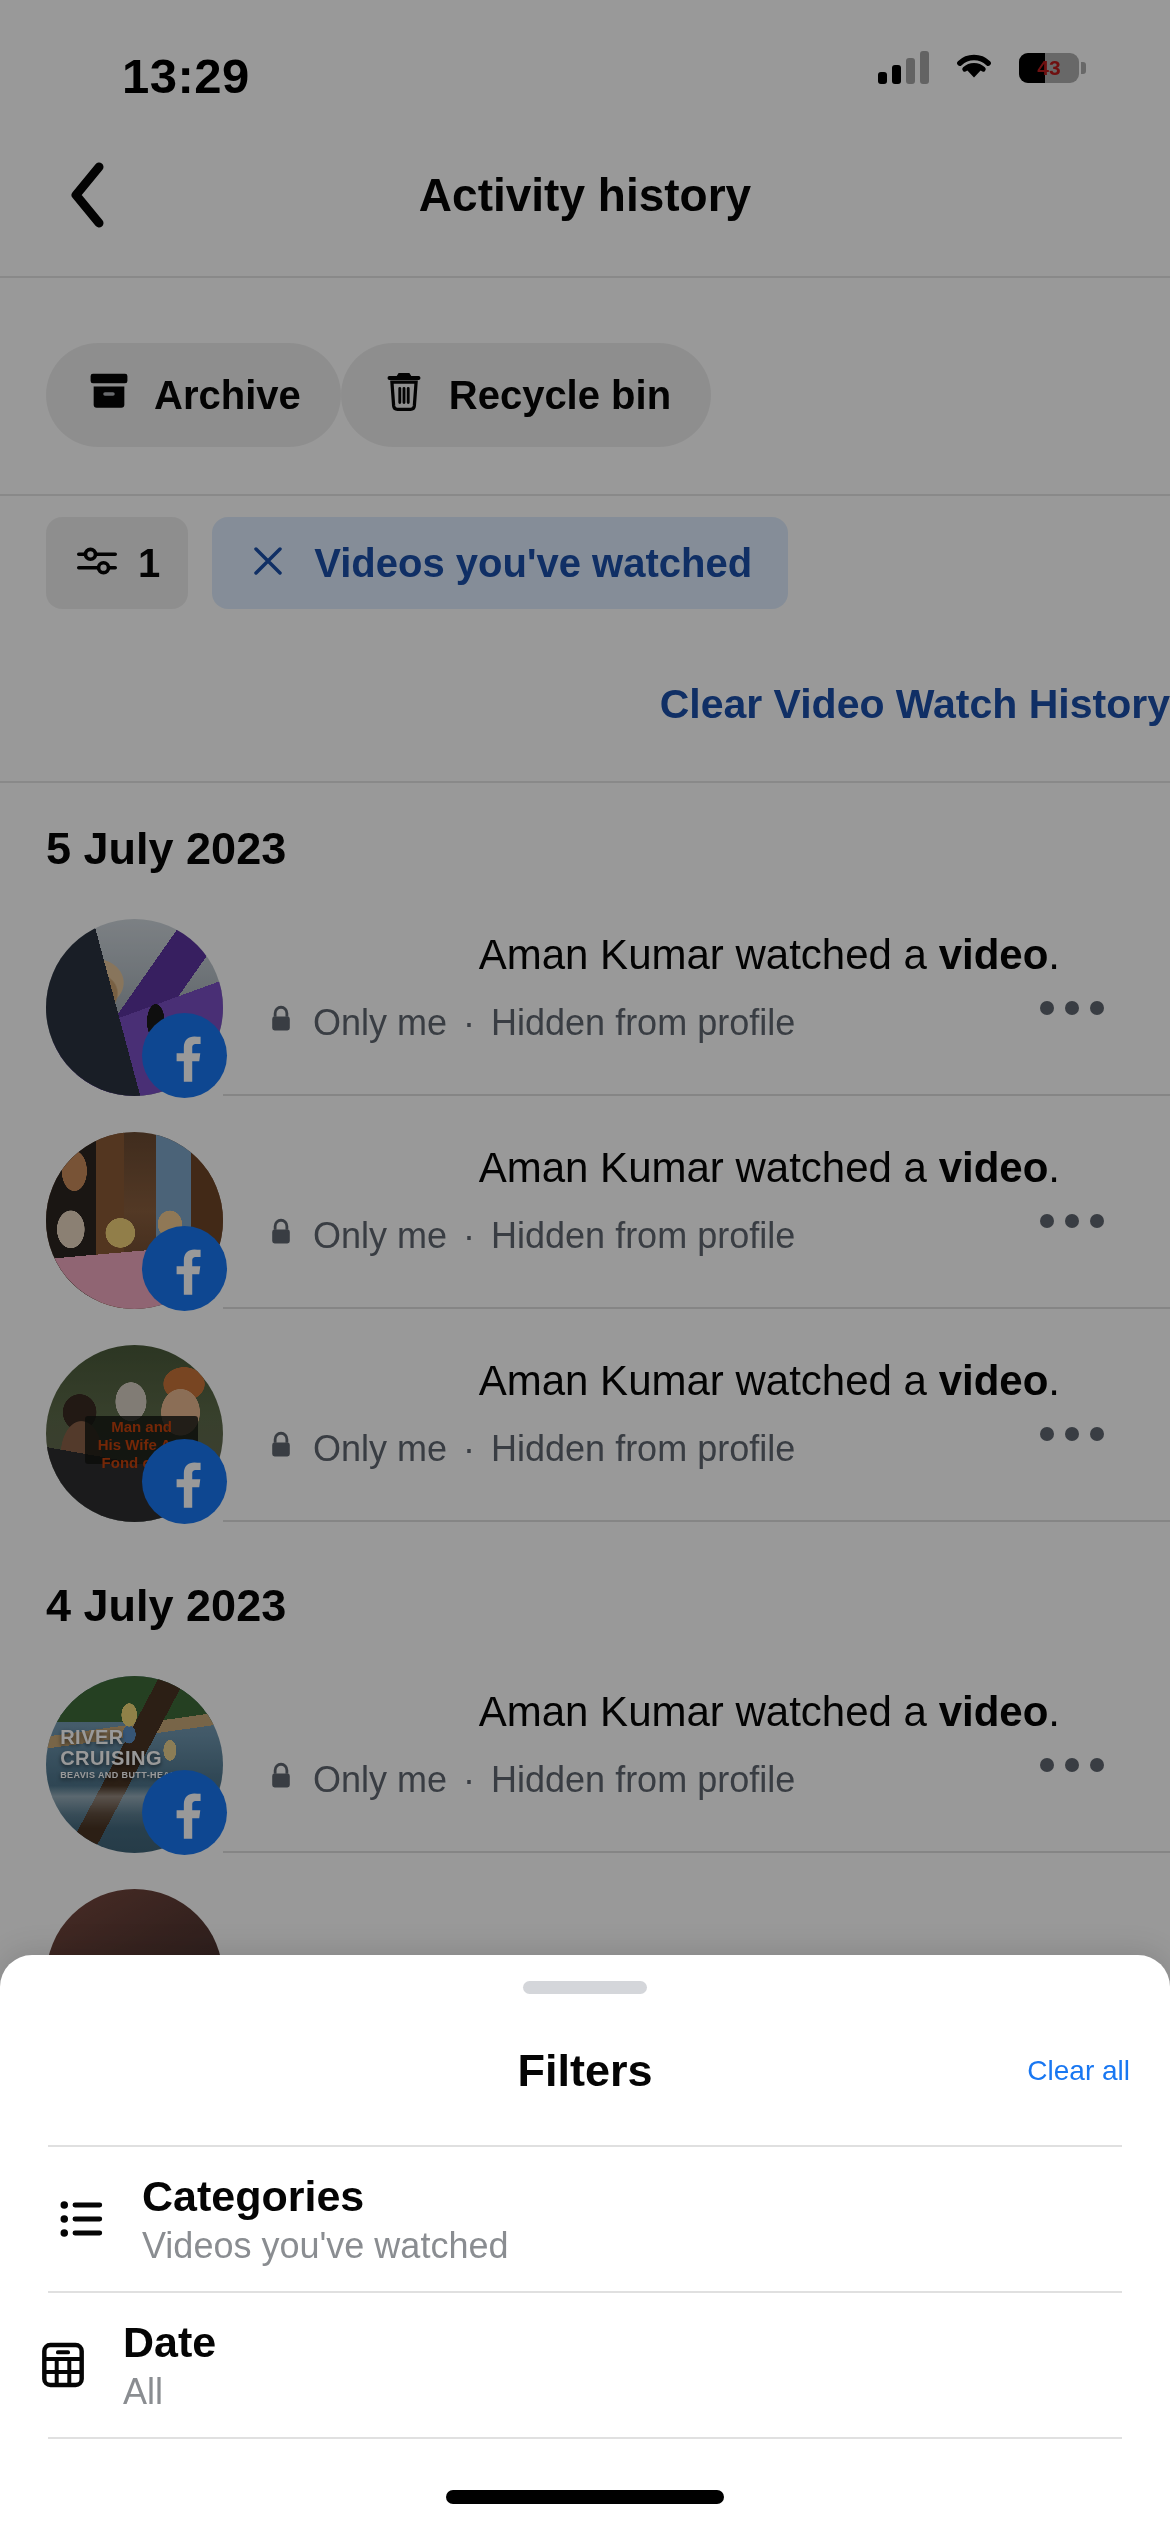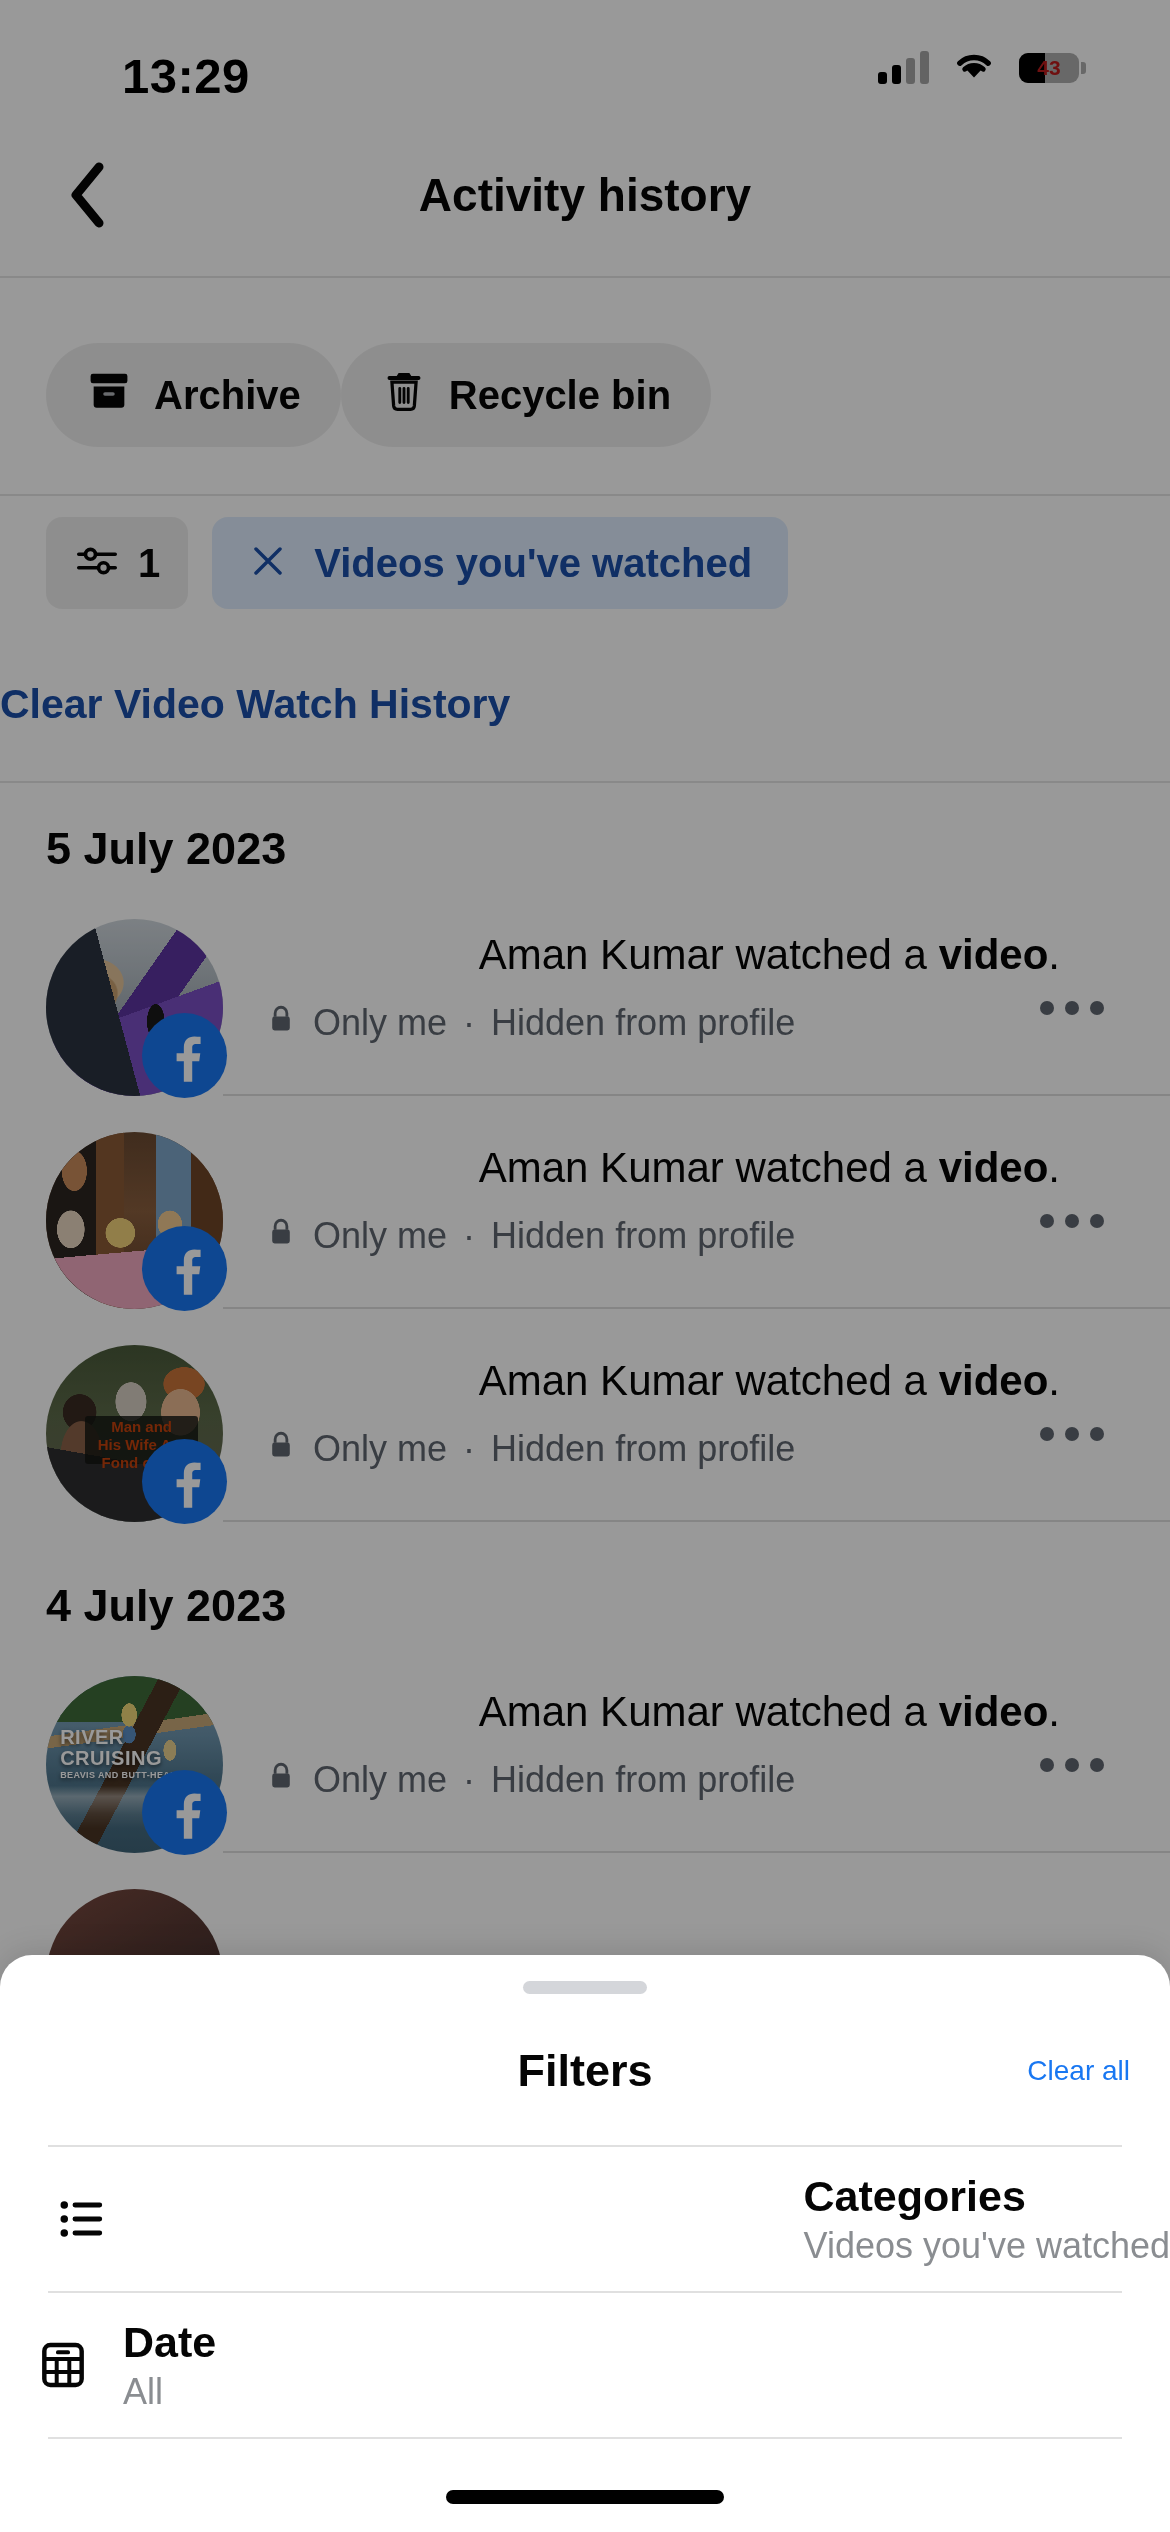--- a/index.html
+++ b/index.html
@@ -101,21 +101,21 @@
   #category-chip {
     display:flex; align-items:center; gap:26px;
     height:92px; padding:0 36px; border-radius:16px;
     background:rgba(24,119,242,0.14); cursor:pointer;
   }
   #category-chip-label { font-size:40px; font-weight:700; color:#1b4fa8; white-space:nowrap; }
 
   
   #clear-history-row {
     position:absolute; left:0; top:628px; width:1170px; height:155px;
-    display:flex; align-items:center; justify-content:flex-start;
+    display:flex; align-items:center; justify-content:flex-end;
     border-bottom:2px solid rgba(0,0,0,0.10);
   }
   #clear-history-link {
     font-size:41px; font-weight:600; color:#1b4fa8; cursor:pointer;
   }
 
   
   #feed { position:absolute; left:0; top:783px; width:1170px; }
   .date-header {
     font-size:45px; font-weight:700; color:#050505;
@@ -522,21 +522,21 @@
 <div id="filters-sheet">
   <div id="sheet-grabber"></div>
 
   <div id="sheet-header">
     <div id="sheet-title">Filters</div>
     <div id="clear-all-button">Clear all</div>
   </div>
 
   <div class="sheet-divider" style="top:190px;"></div>
 
-  <div class="filter-item" style="top:192px;justify-content:space-between;">
+  <div class="filter-item" style="top:192px;">
     <div class="filter-icon">
       <svg width="56" height="56" viewBox="0 0 24 24">
         <circle cx="4.4" cy="6" r="1.6" fill="#050505"></circle>
         <circle cx="4.4" cy="12" r="1.6" fill="#050505"></circle>
         <circle cx="4.4" cy="18" r="1.6" fill="#050505"></circle>
         <path d="M9 6h10.6M9 12h10.6M9 18h10.6" stroke="#050505" stroke-width="2.1" stroke-linecap="round"></path>
       </svg>
     </div>
     <div class="filter-text">
       <div class="filter-label">Categories</div>

